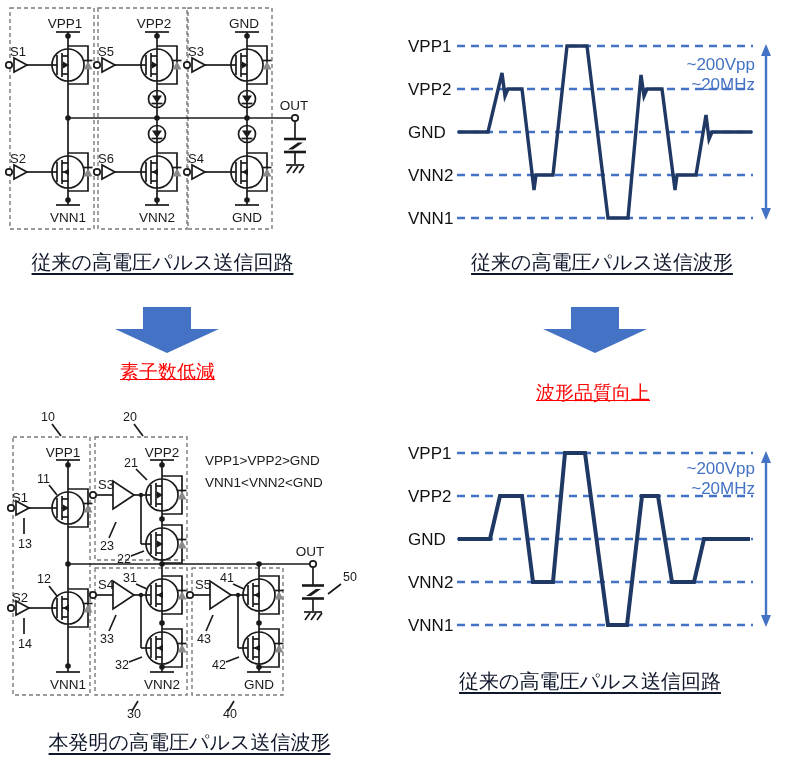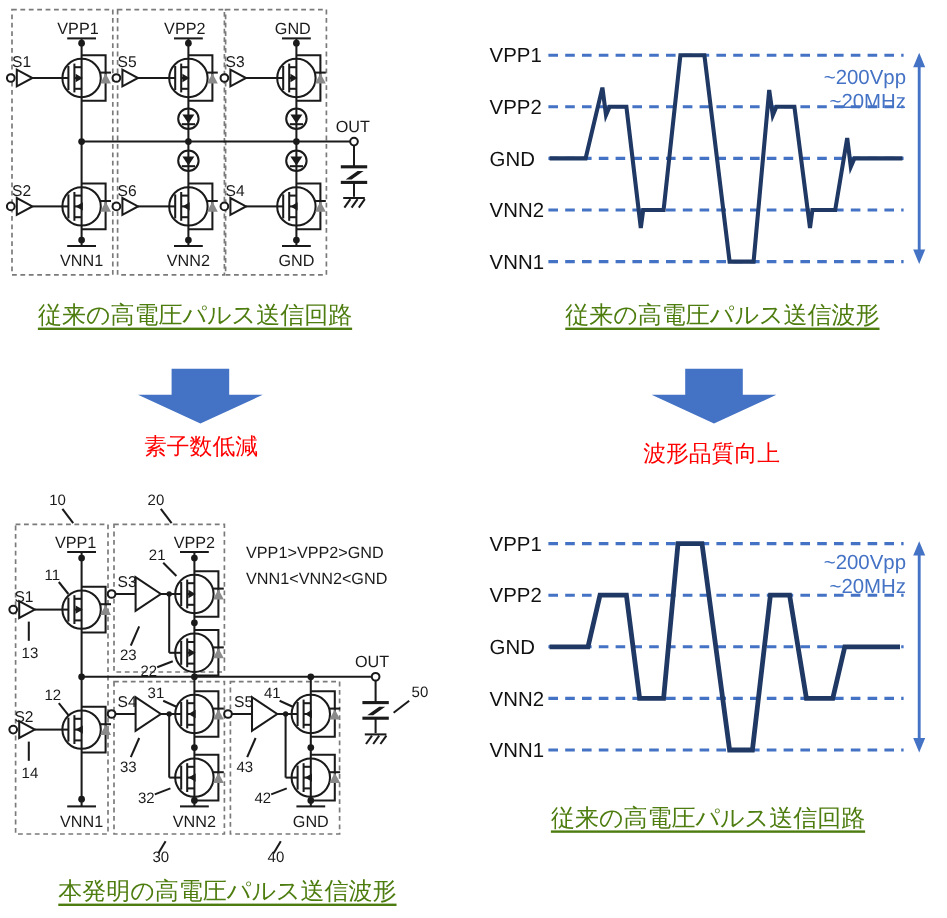--- a/index.html
+++ b/index.html
@@ -4,23 +4,23 @@
 <style>
   :root{
     --ink:#1a1a1a; --box-dash:#7a7a7a; --wave:#1f3864; --level-dash:#4472c4;
     --accent-blue:#4472c4; --red:#ff0000; --diode-gray:#8a8a8a;
   }
   *{margin:0;padding:0;box-sizing:border-box;}
   html,body{background:#fff;}
   body{width:789px;height:765px;position:relative;overflow:hidden;
        font-family:"Liberation Sans","DejaVu Sans",sans-serif;}
   .abs{position:absolute;}
-  .caption{font-size:20px;color:#4d7c0f;text-align:center;white-space:nowrap;
+  .caption{font-size:20px;color:#0f172a;text-align:center;white-space:nowrap;
            text-decoration:underline;text-underline-offset:4px;text-decoration-thickness:1.5px;}
-  .redlbl{font-size:19px;color:var(--red);text-align:center;white-space:nowrap;}
+  .redlbl{font-size:19px;color:var(--red);text-align:center;white-space:nowrap;text-decoration:underline;}
   
   .w{stroke:var(--ink);stroke-width:1.7;fill:none;}
   .dbox{stroke:var(--box-dash);stroke-width:1.4;fill:none;stroke-dasharray:4 3;}
   .dot{fill:var(--ink);}
   .term-c{stroke:var(--ink);stroke-width:1.7;fill:#fff;}
   .lbl{font-size:13.5px;fill:var(--ink);}
   .slbl{font-size:13px;fill:var(--ink);}
   .num{font-size:12.5px;fill:var(--ink);}
   
   .wavelbl{font-size:17px;fill:#111;}
@@ -204,21 +204,21 @@
 <div class="abs caption" style="left:452px;top:249px;width:300px">従来の高電圧パルス送信波形</div>
 
 <svg class="abs" style="left:115px;top:307px" width="105" height="48" viewBox="0 0 105 48">
   <polygon class="blockarrow" points="28,0 76,0 76,22 104,22 52,46 0,22 28,22"></polygon>
 </svg>
 <div class="abs redlbl" style="left:105px;top:359px;width:125px">素子数低減</div>
 
 <svg class="abs" style="left:543px;top:307px" width="105" height="48" viewBox="0 0 105 48">
   <polygon class="blockarrow" points="28,0 76,0 76,22 104,22 52,46 0,22 28,22"></polygon>
 </svg>
-<div class="abs redlbl" style="left:528px;top:365px;width:130px">波形品質向上</div>
+<div class="abs redlbl" style="left:528px;top:380px;width:130px">波形品質向上</div>
 
 <svg class="abs" style="left:5px;top:405px" width="385" height="320" viewBox="0 0 385 320">
   <rect class="dbox" x="8" y="32" width="77" height="258"></rect>
   <rect class="dbox" x="90" y="32" width="92" height="123"></rect>
   <rect class="dbox" x="90" y="163" width="92" height="127"></rect>
   <rect class="dbox" x="187" y="163" width="91" height="127"></rect>
 
   <g>
     <text class="num" x="36" y="16">10</text>
     <line class="w" x1="47" y1="19" x2="56" y2="31"></line>

